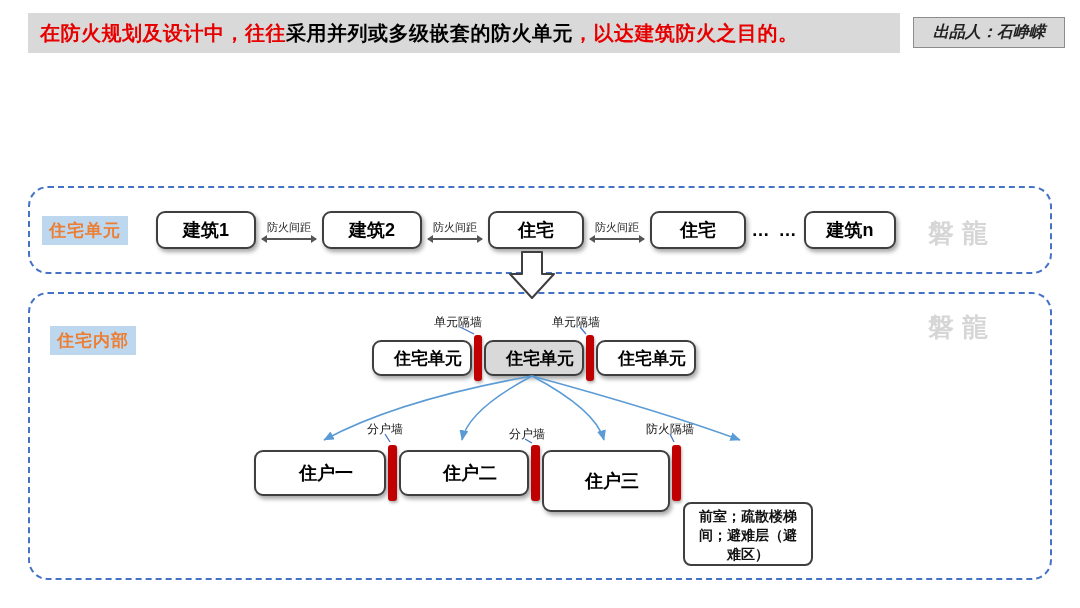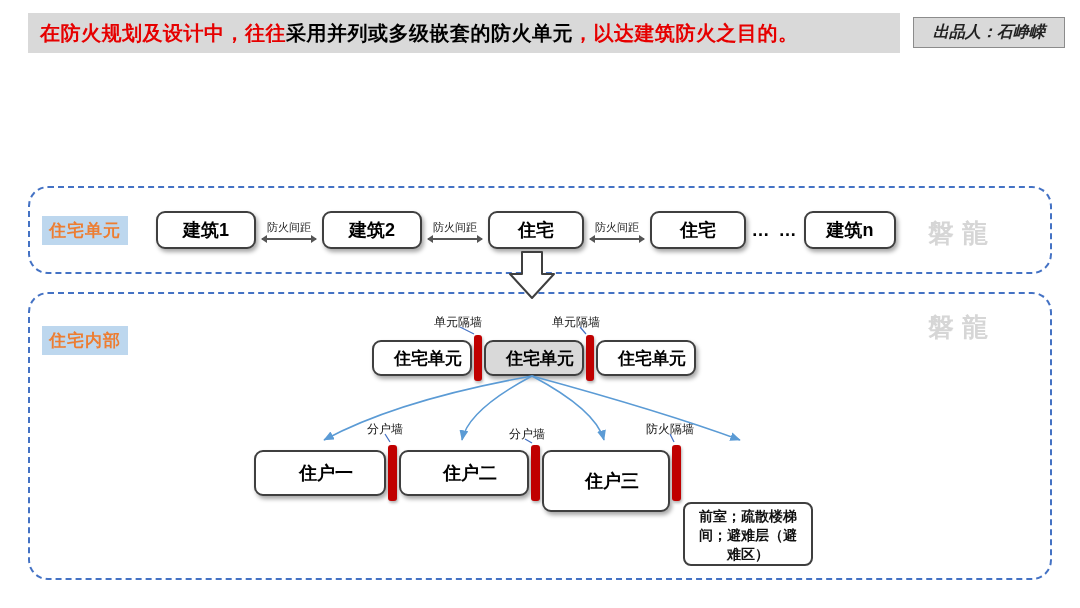--- a/index.html
+++ b/index.html
@@ -41,21 +41,21 @@
   .fire-gap { flex:none; width:66px; display:flex; flex-direction:column; align-items:center;
     justify-content:center; gap:3px; }
   .gap-label { font-size:11px; color:#222; white-space:nowrap; }
   .harrow { position:relative; width:54px; height:2px; background:#555; }
   .harrow::before,.harrow::after { content:""; position:absolute; top:-3px;
     border-top:4px solid transparent; border-bottom:4px solid transparent; }
   .harrow::before { left:-1px; border-right:6px solid #555; }
   .harrow::after  { right:-1px; border-left:6px solid #555; }
   .ellipsis { flex:none; width:58px; text-align:center; font-weight:bold; font-size:18px;
     letter-spacing:2px; color:#000; }
-  .interior .section-label { position:absolute; left:12px; top:32px; }
+  .interior .section-label { position:absolute; left:20px; top:32px; }
   .small-label { position:absolute; font-size:12px; color:#111; white-space:nowrap; }
   .abs-node { position:absolute; background:#ffffff; border:2px solid #3f3f3f; border-radius:9px;
     display:flex; align-items:center; justify-content:center; font-weight:bold; color:#000;
     box-shadow:2px 3px 4px rgba(0,0,0,0.35);padding-left:12px; }
   .abs-node.shaded { background:#d9d9d9; }
   .divider { position:absolute; background:#c00000; border-radius:3px;
     box-shadow:1px 2px 3px rgba(0,0,0,0.3); }
   .safe-title { color:#e60000; font-size:16px; }
   .safe-note { position:absolute; left:653px; top:208px; width:130px; height:64px;
     background:#ffffff; border:2px solid #3f3f3f; border-radius:8px; font-size:14px;

